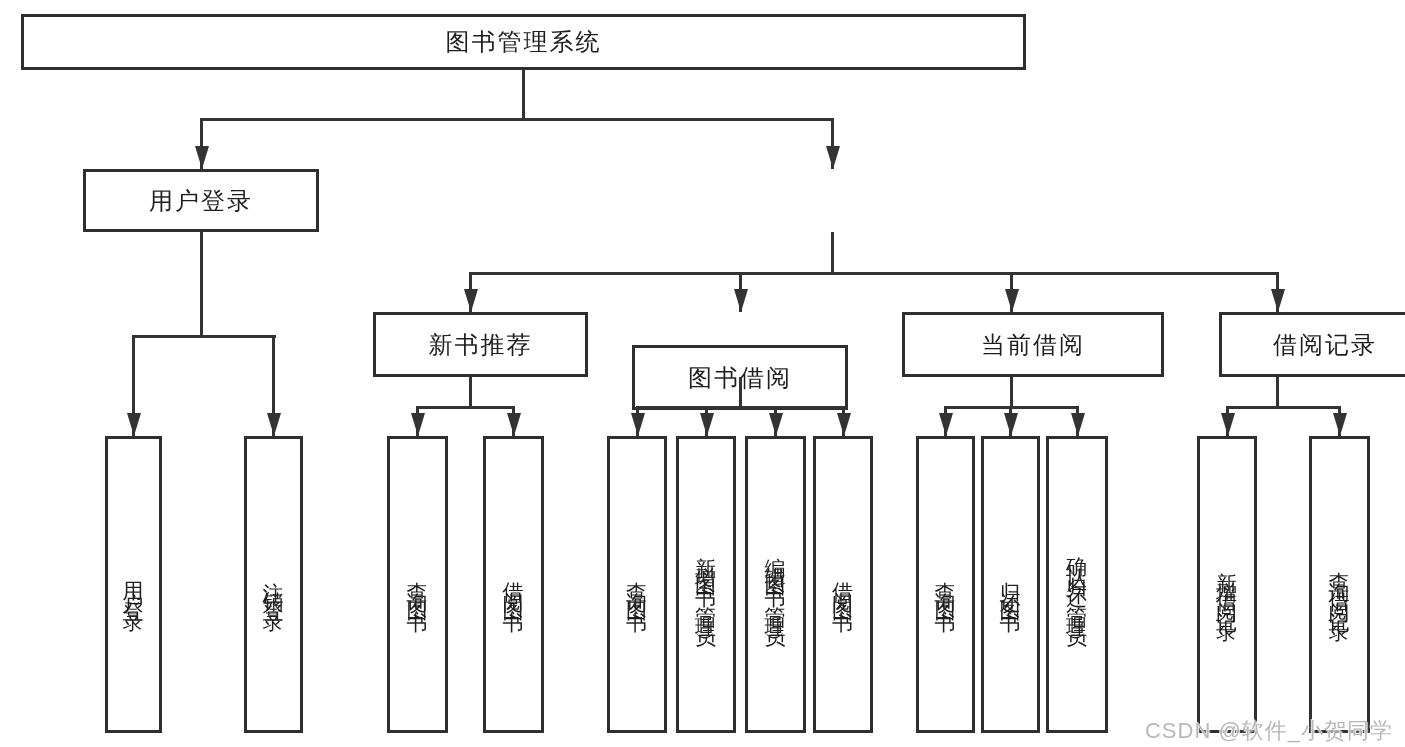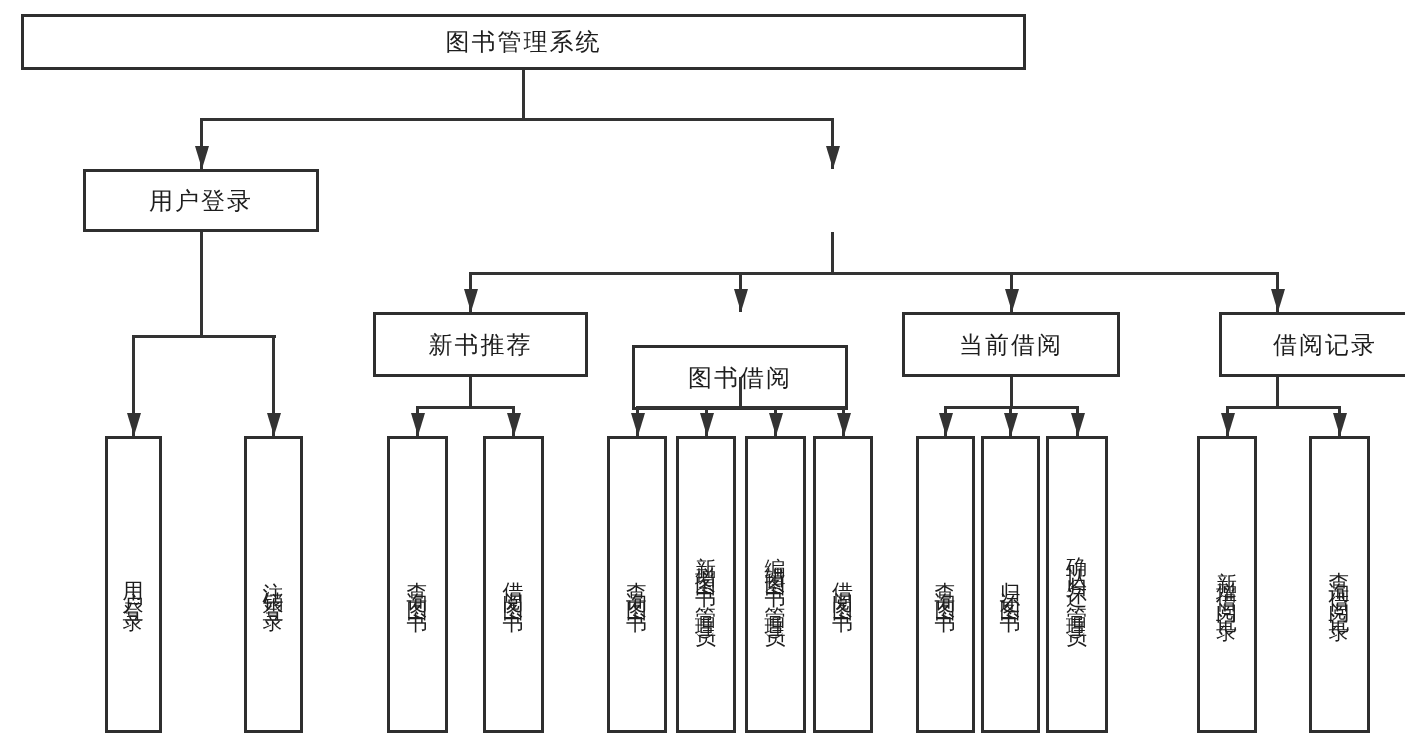--- a/index.html
+++ b/index.html
@@ -70,21 +70,21 @@
 <body>
 
 <div id="stage">
 
   <div class="box hbox" style="left:21px;top:14px;width:1005px;height:56px;">图书管理系统</div>
 
   <div class="box hbox" style="left:83px;top:169px;width:236px;height:63px;">用户登录</div>
 
   <div class="box hbox" style="left:373px;top:312px;width:215px;height:65px;">新书推荐</div>
   <div class="box hbox" style="left:632px;top:312px;width:216px;height:65px;margin-top:33px;">图书借阅</div>
-  <div class="box hbox" style="left:902px;top:312px;width:218px;height:65px;">当前借阅</div>
+  <div class="box hbox" style="left:902px;top:312px;width:262px;height:65px;">当前借阅</div>
   <div class="box hbox" style="left:1171px;top:312px;width:212px;height:65px;margin-left:48px;">借阅记录</div>
 
   <div class="box vbox" style="left:105px;top:436px;width:57px;height:297px;">用户登录</div>
   <div class="box vbox" style="left:244px;top:436px;width:59px;height:297px;">注销登录</div>
 
   <div class="box vbox" style="left:387px;top:436px;width:61px;height:297px;">查询图书</div>
   <div class="box vbox" style="left:483px;top:436px;width:61px;height:297px;">借阅图书</div>
 
   <div class="box vbox" style="left:607px;top:436px;width:60px;height:297px;">查询图书</div>
   <div class="box vbox" style="left:676px;top:436px;width:60px;height:297px;">新增图书（管理员）</div>
@@ -131,14 +131,15 @@
   <div class="hline" style="left:944px;top:406px;width:135px;"></div>
   <div class="drop" style="left:944px;top:406px;height:30px;"></div>
   <div class="drop" style="left:1009px;top:406px;height:30px;"></div>
   <div class="drop" style="left:1076px;top:406px;height:30px;"></div>
 
   <div class="vline" style="left:1276px;top:377px;height:29px;"></div>
   <div class="hline" style="left:1226px;top:406px;width:115px;"></div>
   <div class="drop" style="left:1226px;top:406px;height:30px;"></div>
   <div class="drop" style="left:1338px;top:406px;height:30px;"></div>
 
+  <div class="watermark">CSDN @软件_小贺同学</div>
 
 </div>
 
 </body></html>

